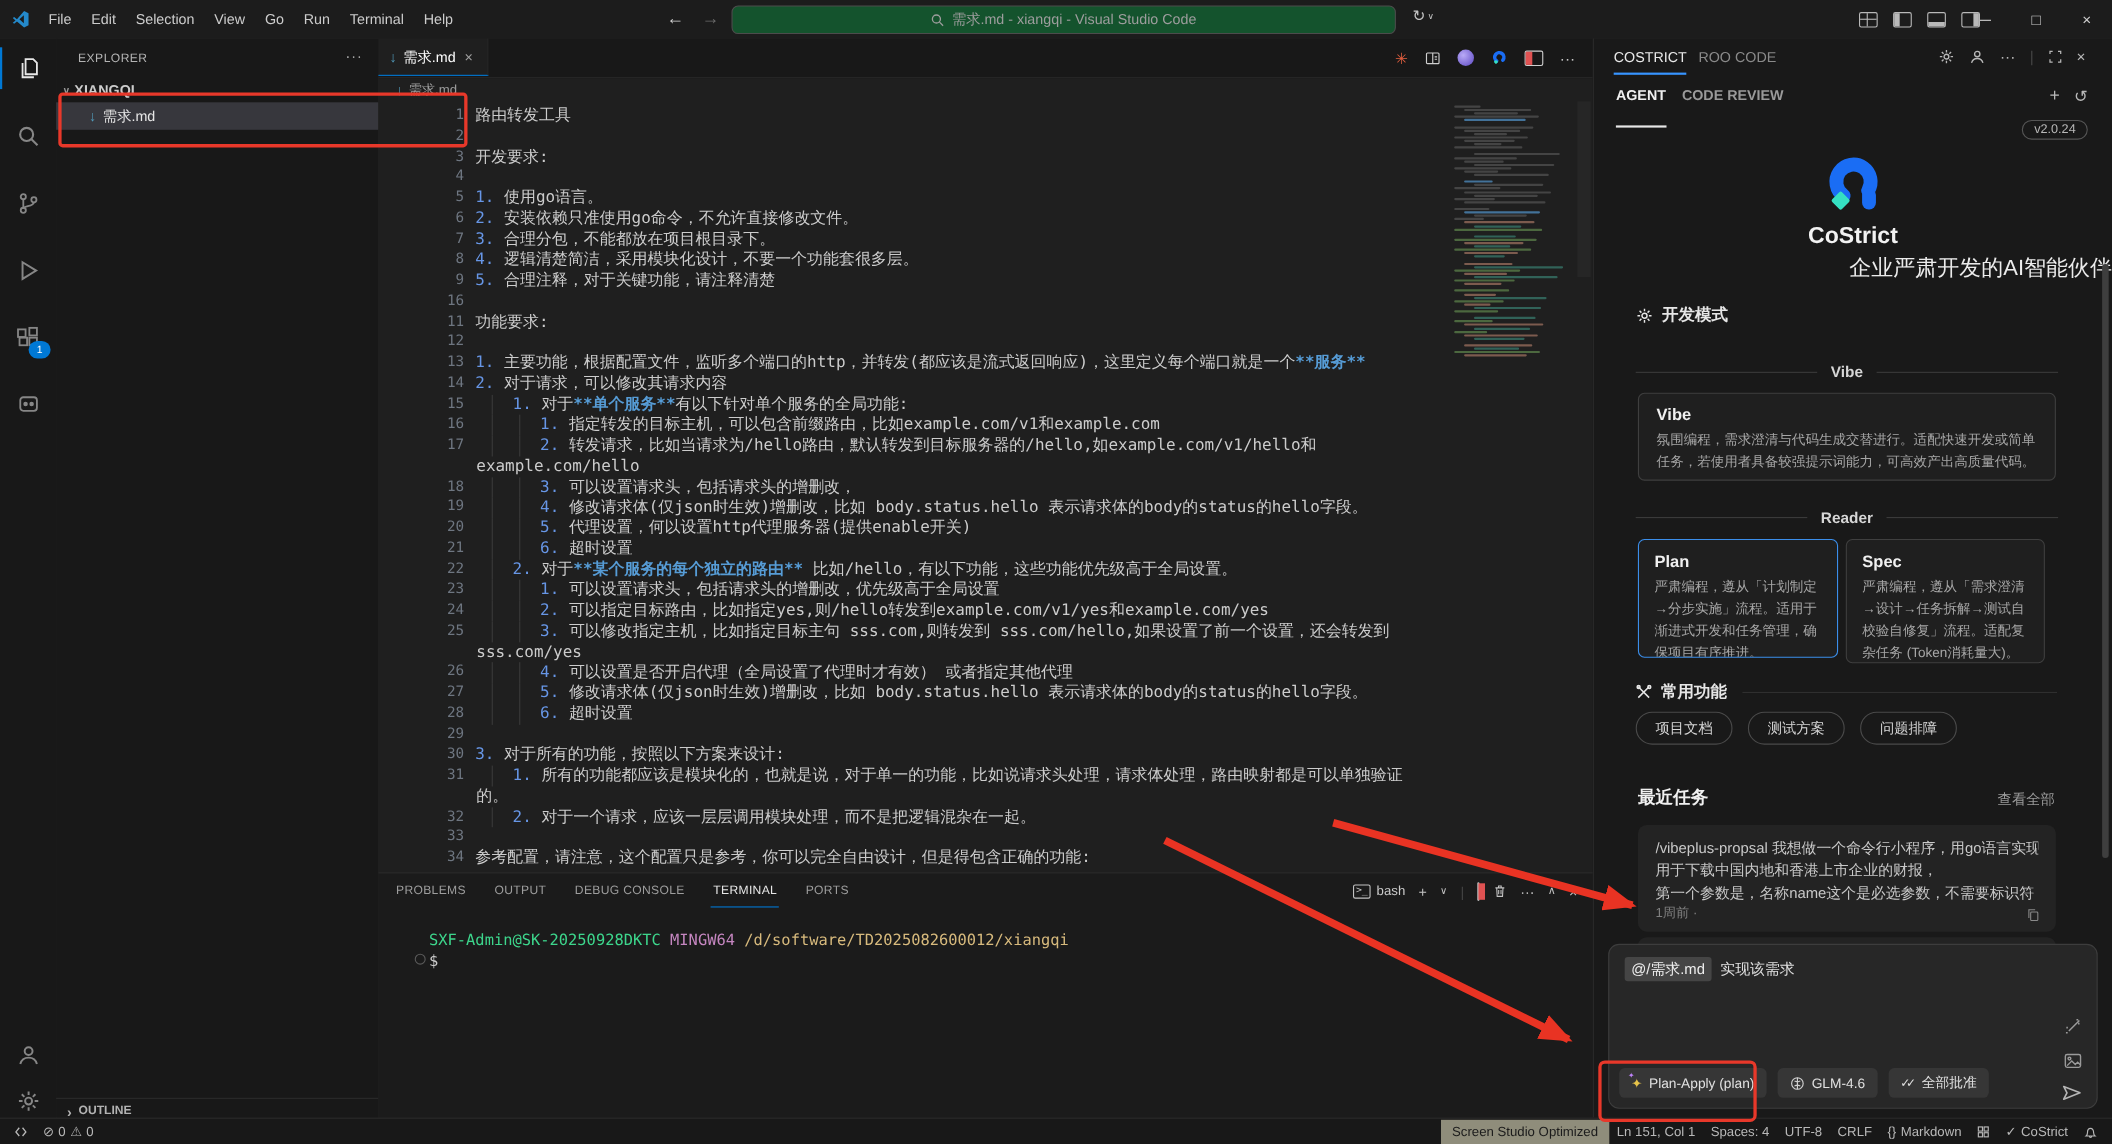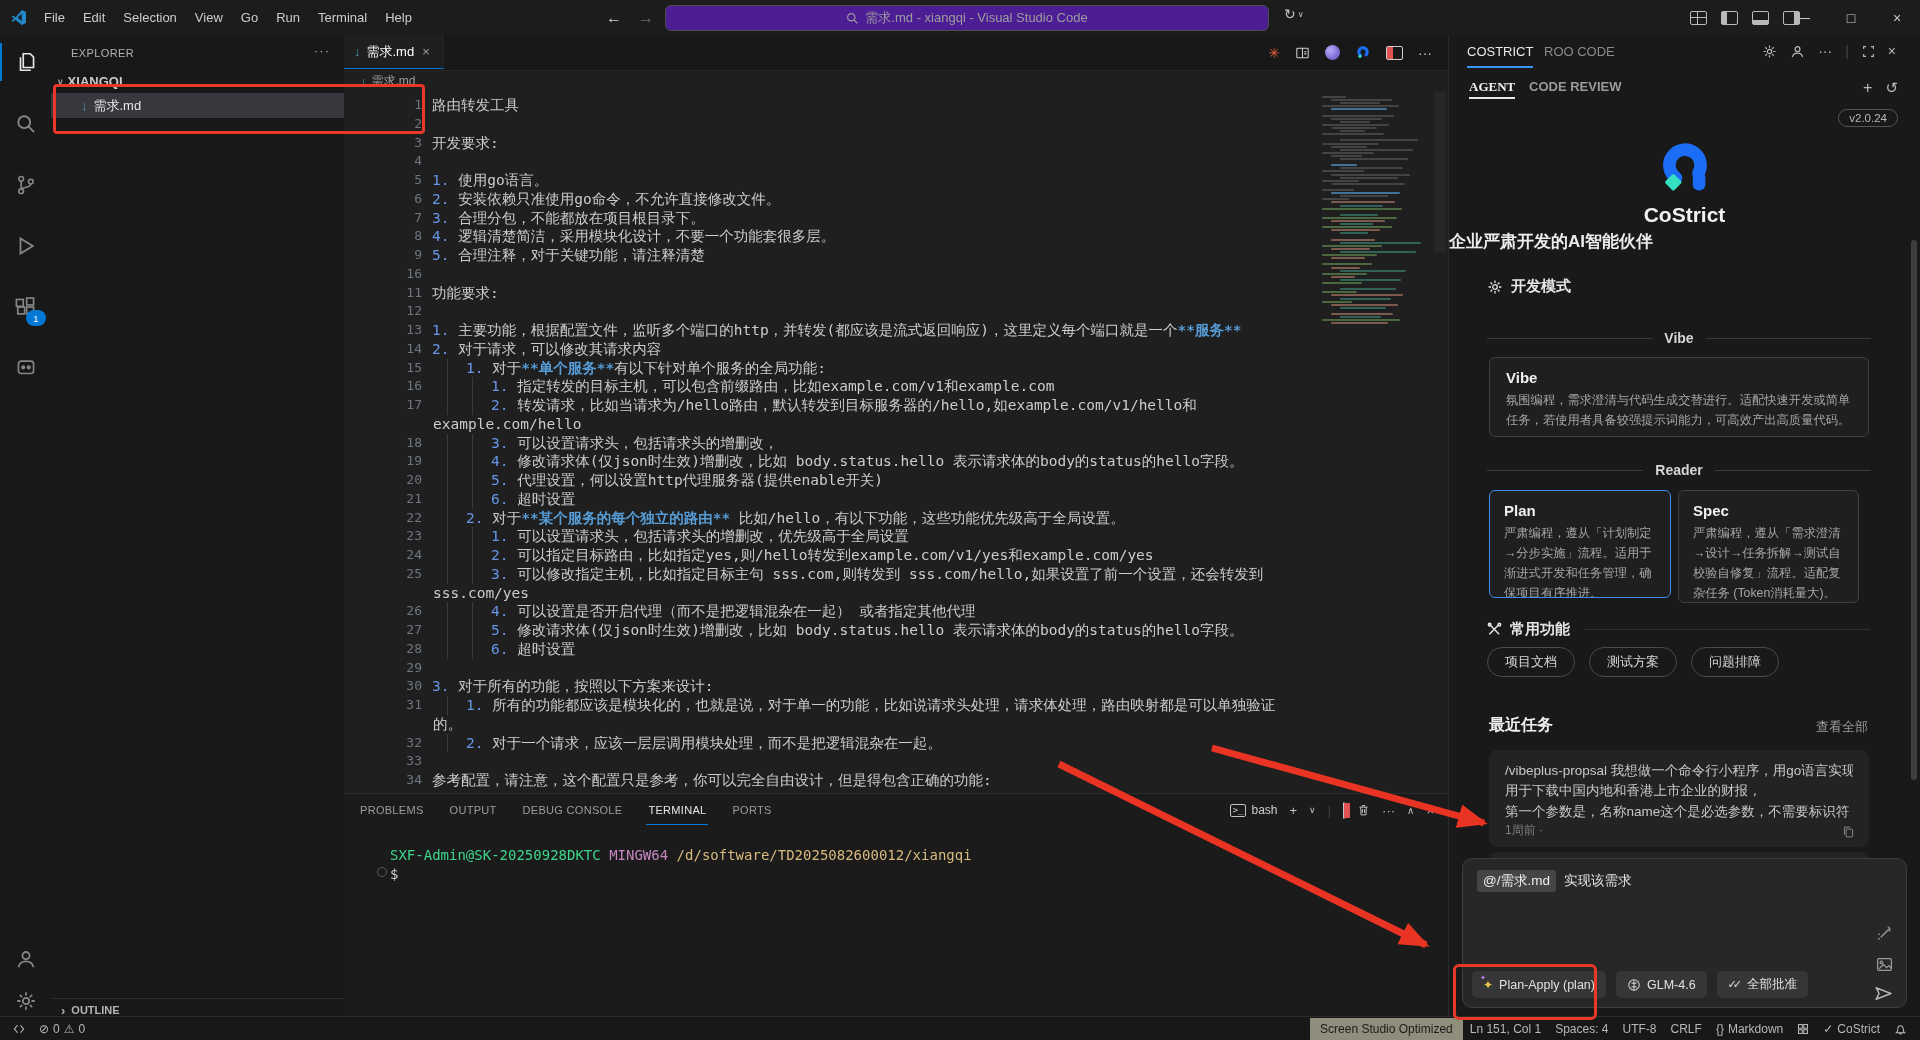--- a/index.html
+++ b/index.html
@@ -8,21 +8,21 @@
   .abs{position:absolute;}
   svg{display:block;}
 
   
   #titlebar{position:absolute;left:0;top:0;width:1920px;height:35px;background:#1c1c1c;
             border-bottom:1px solid #2b2b2b;display:flex;align-items:center;}
   #vscode-logo{margin:0 8px 0 10px;}
   .menu-item{font-size:13px;color:#cccccc;padding:3px 9px;border-radius:5px;cursor:default;}
   #nav-arrows{position:absolute;left:606px;top:0;height:35px;display:flex;align-items:center;gap:16px;font-size:16px;}
   #nav-back{color:#cfcfcf;} #nav-fwd{color:#6a6a6a;}
-  #searchbox{position:absolute;left:665px;top:5px;width:602px;height:24px;background:#4c1d95;
+  #searchbox{position:absolute;left:665px;top:5px;width:602px;height:24px;background:#14532d;
              border:1px solid #4c4c4c;border-radius:6px;display:flex;align-items:center;justify-content:center;
              gap:6px;font-size:13px;color:#9d9d9d;}
   #sync-wrap{position:absolute;left:1284px;top:6px;display:flex;align-items:center;gap:2px;color:#c3c3c3;font-size:14px;}
   #layout-icons{position:absolute;left:1690px;top:0;height:35px;display:flex;align-items:center;gap:14px;}
   .lay{width:15px;height:12px;border:1px solid #b9b9b9;border-radius:2px;position:relative;}
   .lay.fl::before{content:"";position:absolute;left:0;top:0;bottom:0;width:5px;background:#b9b9b9;}
   .lay.fb::before{content:"";position:absolute;left:0;right:0;bottom:0;height:4px;background:#b9b9b9;}
   .lay.fr::before{content:"";position:absolute;right:0;top:0;bottom:0;width:5px;background:#b9b9b9;}
   .lay.grid::before{content:"";position:absolute;left:6px;top:0;bottom:0;width:1px;background:#b9b9b9;}
   .lay.grid::after{content:"";position:absolute;left:0;right:0;top:5px;height:1px;background:#b9b9b9;}
@@ -85,25 +85,25 @@
   #tbody{position:absolute;left:46px;top:52px;font-family:"DejaVu Sans Mono",monospace;font-size:14px;line-height:19px;}
   .t-user{color:#3dd68c;} .t-env{color:#c586c0;} .t-path{color:#d7ba7d;} .t-prompt{color:#cccccc;}
   #cmd-dot{position:absolute;left:33px;top:73px;width:8px;height:8px;border:1px solid #5a5a5a;border-radius:50%;}
 
   
   #rightpanel{position:absolute;left:1448px;top:35px;width:472px;height:981px;background:#191919;border-left:1px solid #2b2b2b;box-sizing:border-box;}
   .p-tab{position:absolute;top:9px;font-size:13px;color:#8a8a8a;}
   .p-tab.active{color:#e8e8e8;padding-bottom:7px;border-bottom:2px solid #3794ff;}
   .p-icons{position:absolute;top:8px;display:flex;align-items:center;gap:13px;color:#b8b8b8;font-size:14px;}
   .sub-tab{position:absolute;top:44px;font-size:13px;font-weight:700;color:#9a9a9a;}
-  .sub-tab.active{color:#f0f0f0;padding-bottom:2px;border-bottom:2px solid #e7e7e7;font-family:Liberation Serif, serif;}
+  .sub-tab.active{color:#f0f0f0;padding-bottom:20px;border-bottom:2px solid #e7e7e7;}
   #ver-badge{position:absolute;top:74px;right:22px;border:1px solid #555;border-radius:11px;padding:2px 10px;
              font-size:11.5px;color:#b9b9b9;}
   #brand{position:absolute;top:168px;width:100%;text-align:center;font-size:21px;font-weight:700;color:#f2f2f2;}
-  #tagline{position:absolute;top:195px;width:100%;text-align:left;font-size:17px;font-weight:700;color:#ececec;}
+  #tagline{position:absolute;top:195px;width:100%;text-align:right;font-size:20px;font-weight:400;color:#ececec;}
   #devmode{position:absolute;top:242px;left:38px;display:flex;align-items:center;gap:8px;font-size:15px;font-weight:700;color:#e6e6e6;}
   .divider{position:absolute;left:38px;width:384px;display:flex;align-items:center;gap:12px;font-size:14px;font-weight:700;color:#d6d6d6;}
   .divider::before,.divider::after{content:"";flex:1;height:1px;background:#3a3a3a;}
   .card{position:absolute;background:#1f1f1f;border:1px solid #3f3f3f;border-radius:6px;box-sizing:border-box;overflow:hidden;}
   .card h4{margin:0 0 5px 0;font-size:15px;color:#f0f0f0;}
   .card p{margin:0;font-size:12.3px;line-height:1.62;color:#a6a6a6;}
   #plan-card{border-color:#3b8eea;}
   #common-head{position:absolute;top:585px;left:38px;right:50px;display:flex;align-items:center;gap:8px;
                font-size:15px;font-weight:700;color:#e6e6e6;}
   #common-head::after{content:"";flex:1;height:1px;background:#2f2f2f;margin-left:6px;}
@@ -456,21 +456,21 @@
           <span class="lc ind2"><span class="sg-m">3. </span><span class="sg-p">可以修改指定主机，比如指定目标主句 sss.com,则转发到 sss.com/hello,如果设置了前一个设置，还会转发到</span></span>
         </div>
         <div class="row">
           <span class="ln"></span>
           <span class="lc wrap"><span class="sg-p">sss.com/yes</span></span>
         </div>
         <div class="row">
           <span class="guide" style="left: 103px;"></span>
           <span class="guide" style="left: 128px;"></span>
           <span class="ln">26</span>
-          <span class="lc ind2"><span class="sg-m">4. </span><span class="sg-p">可以设置是否开启代理（而不是把逻辑混杂在一起） 或者指定其他代理</span></span>
+          <span class="lc ind2"><span class="sg-m">4. </span><span class="sg-p">可以设置是否开启代理（全局设置了代理时才有效） 或者指定其他代理</span></span>
         </div>
         <div class="row">
           <span class="guide" style="left: 103px;"></span>
           <span class="guide" style="left: 128px;"></span>
           <span class="ln">27</span>
           <span class="lc ind2"><span class="sg-m">5. </span><span class="sg-p">修改请求体(仅json时生效)增删改，比如 body.status.hello 表示请求体的body的status的hello字段。</span></span>
         </div>
         <div class="row">
           <span class="guide" style="left: 103px;"></span>
           <span class="guide" style="left: 128px;"></span>

